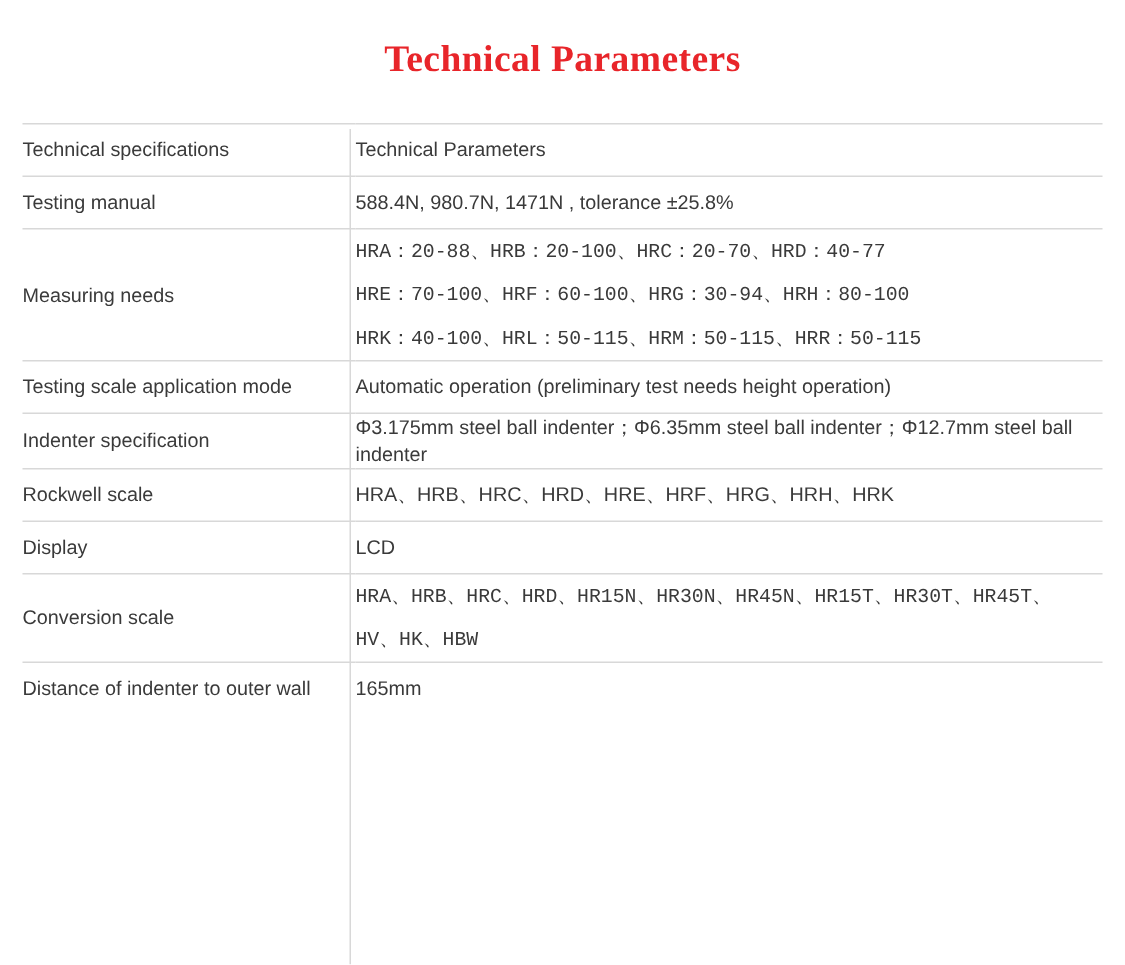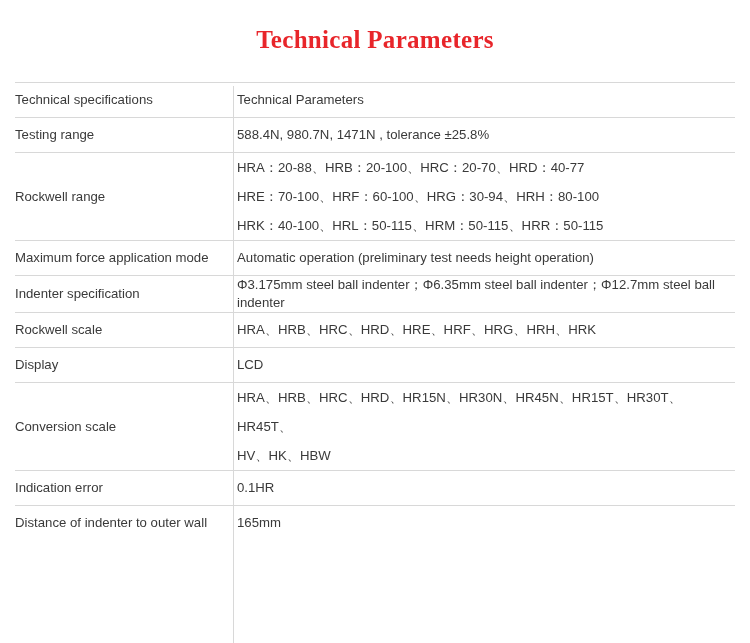--- a/index.html
+++ b/index.html
@@ -78,20 +78,21 @@
     height: 557px;
     background: #d8d8d8;
   }
   .multiline-cell {
     padding-top: 8px;
     padding-bottom: 8px;
   }
   .multiline-cell .line {
     display: block;
     line-height: 29px;
+    font-family: Liberation Mono, monospace;
   }
 </style>
 </head>
 <body>
 
 <div class="page">
 
   <h1 class="title" style="color: rgb(232, 37, 42);">Technical Parameters</h1>
 
   <div class="vline"></div>
@@ -99,37 +100,37 @@
   <table class="spec">
     <tbody>
         <tr>
           <td class="label">
             <span class="rowpad">Technical specifications</span>
           </td>
           <td class="value multiline-cell"><span class="">Technical Parameters</span></td>
         </tr>
         <tr>
           <td class="label">
-            <span class="rowpad">Testing range</span>
+            <span class="rowpad">Testing manual</span>
           </td>
           <td class="value multiline-cell"><span class="">588.4N, 980.7N, 1471N , tolerance ±25.8%</span></td>
         </tr>
         <tr>
           <td class="label">
-            <span class="rowpad">Rockwell range</span>
+            <span class="rowpad">Measuring needs</span>
           </td>
           <td class="value multiline-cell">
             <span class="line">HRA：20-88、HRB：20-100、HRC：20-70、HRD：40-77</span>
             <span class="line">HRE：70-100、HRF：60-100、HRG：30-94、HRH：80-100</span>
             <span class="line">HRK：40-100、HRL：50-115、HRM：50-115、HRR：50-115</span>
           </td>
         </tr>
         <tr>
           <td class="label">
-            <span class="rowpad">Maximum force application mode</span>
+            <span class="rowpad">Testing scale application mode</span>
           </td>
           <td class="value multiline-cell"><span class="">Automatic operation (preliminary test needs height operation)</span></td>
         </tr>
         <tr>
           <td class="label">
             <span class="rowpad">Indenter specification</span>
           </td>
           <td class="value multiline-cell"><span class="">Φ3.175mm steel ball indenter；Φ6.35mm steel ball indenter；Φ12.7mm steel ball indenter</span></td>
         </tr>
         <tr>
@@ -148,26 +149,20 @@
           <td class="label">
             <span class="rowpad">Conversion scale</span>
           </td>
           <td class="value multiline-cell">
             <span class="line">HRA、HRB、HRC、HRD、HR15N、HR30N、HR45N、HR15T、HR30T、HR45T、</span>
             <span class="line">HV、HK、HBW</span>
           </td>
         </tr>
         <tr>
           <td class="label">
-            <span class="rowpad">Indication error</span>
-          </td>
-          <td class="value multiline-cell"><span class="">0.1HR</span></td>
-        </tr>
-        <tr>
-          <td class="label">
             <span class="rowpad">Distance of indenter to outer wall</span>
           </td>
           <td class="value multiline-cell"><span class="">165mm</span></td>
         </tr>
       </tbody>
   </table>
 
 </div>
 
 </body></html>

